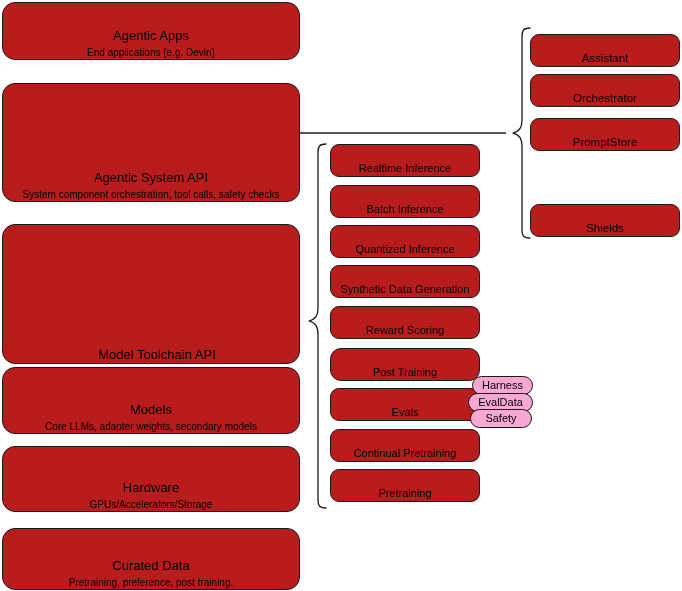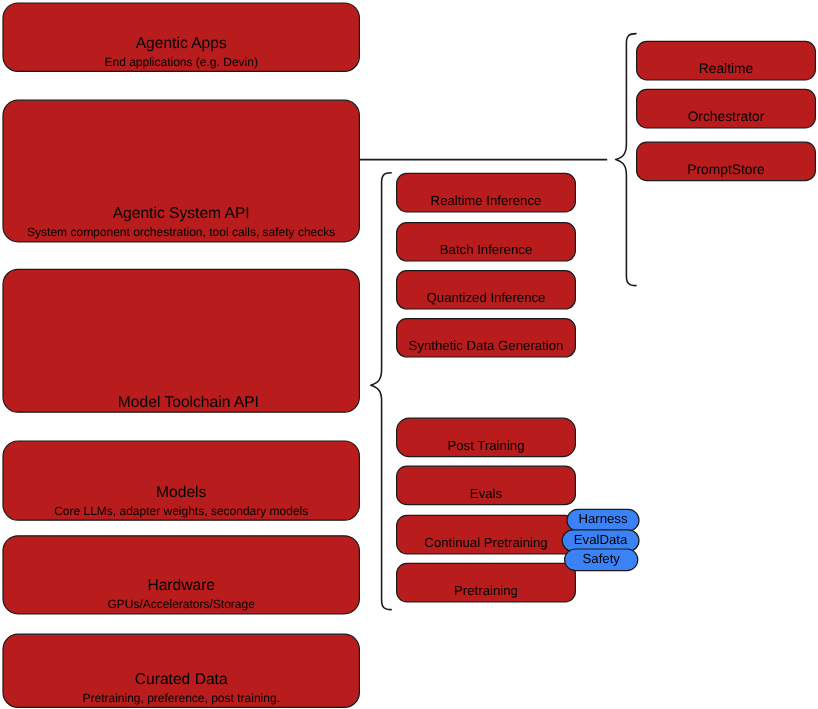--- a/index.html
+++ b/index.html
@@ -69,30 +69,29 @@
     border-radius: 9px;
     border-width: 1.3px;
   }
   .right-box .title { font-size: 11.5px; line-height: 15px; }
 
   
   .pill {
     position: absolute;
     box-sizing: border-box;
     border: 1.3px solid #1a1a1a;
-    background: #3b82f6;
+    background: #f9a8d4;
     border-radius: 999px;
     display: flex;
     align-items: center;
     justify-content: center;
     font-size: 11px;
     line-height: 13px;
     color: #000000;
     white-space: nowrap;
-    margin-top: 48px;
   }
 
   
   .connector {
     position: absolute;
     pointer-events: none;
   }
   .connector svg { display: block; overflow: visible; }
 </style>
 </head>
@@ -103,21 +102,21 @@
   <div class="rbox layer-box" style="top:2px; height:58px;">
     <div class="title">Agentic Apps</div>
     <div class="subtitle">End applications (e.g. Devin)</div>
   </div>
 
   <div class="rbox layer-box" style="top:83px; height:119px;">
     <div class="title">Agentic System API</div>
     <div class="subtitle">System component orchestration, tool calls, safety checks</div>
   </div>
 
-  <div class="rbox layer-box" style="top:224px; height:120px;padding-left:12px;">
+  <div class="rbox layer-box" style="top:224px; height:140px;padding-left:12px;">
     <div class="title">Model Toolchain API</div>
   </div>
 
   <div class="rbox layer-box" style="top:367px; height:67px;">
     <div class="title">Models</div>
     <div class="subtitle">Core LLMs, adapter weights, secondary models</div>
   </div>
 
   <div class="rbox layer-box" style="top:446px; height:66px;">
     <div class="title">Hardware</div>
@@ -165,20 +164,23 @@
   </div>
   <div class="rbox mid-box" style="top:185px;">
     <div class="title">Batch Inference</div>
   </div>
   <div class="rbox mid-box" style="top:225px;">
     <div class="title">Quantized Inference</div>
   </div>
   <div class="rbox mid-box" style="top:265px;">
     <div class="title">Synthetic Data Generation</div>
   </div>
+  <div class="rbox mid-box" style="top:306px;">
+    <div class="title">Reward Scoring</div>
+  </div>
   <div class="rbox mid-box" style="top:348px;border-radius:11px;">
     <div class="title">Post Training</div>
   </div>
   <div class="rbox mid-box" style="top:388px;">
     <div class="title">Evals</div>
   </div>
   <div class="rbox mid-box" style="top:429px;">
     <div class="title">Continual Pretraining</div>
   </div>
   <div class="rbox mid-box" style="top:469px;">
@@ -189,22 +191,25 @@
     <span>Harness</span>
   </div>
   <div class="pill" style="left:468px; top:393px; width:65px; height:19px;">
     <span>EvalData</span>
   </div>
   <div class="pill" style="left:470px; top:409px; width:62px; height:19px;">
     <span>Safety</span>
   </div>
 
   <div class="rbox right-box" style="top:34px;">
-    <div class="title">Realtime</div>
+    <div class="title">Assistant</div>
   </div>
   <div class="rbox right-box" style="top:74px;">
     <div class="title">Orchestrator</div>
   </div>
   <div class="rbox right-box" style="top:118px;">
     <div class="title">PromptStore</div>
   </div>
+  <div class="rbox right-box" style="top:204px;">
+    <div class="title">Shields</div>
+  </div>
 
 </div>
 
 </body></html>

